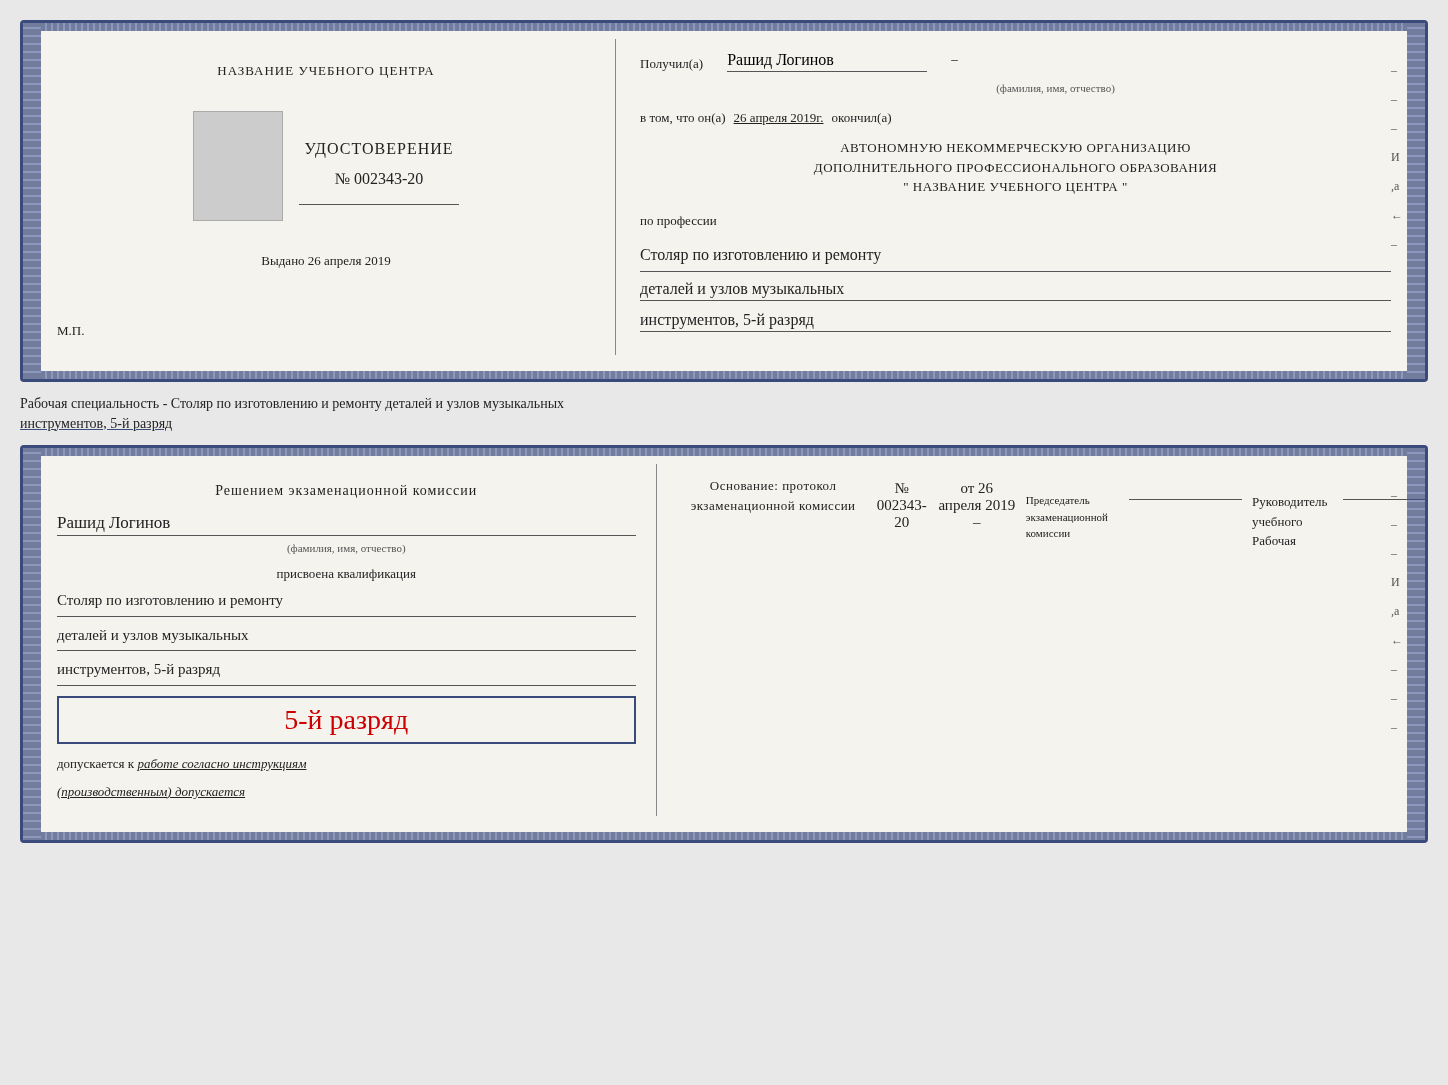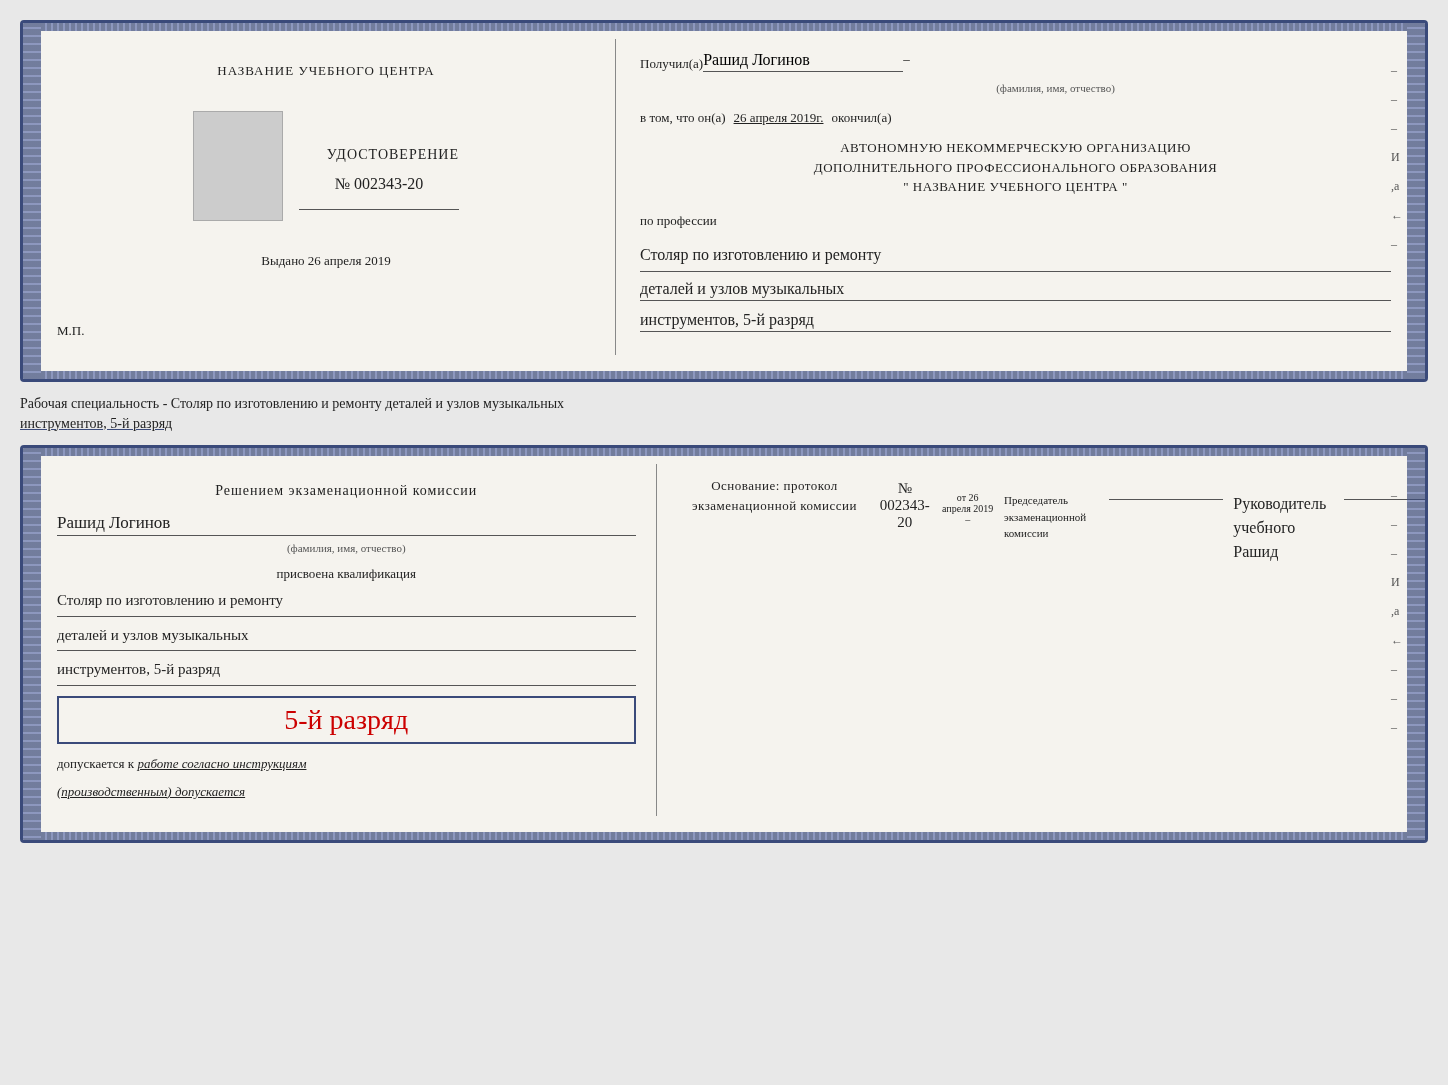--- a/index.html
+++ b/index.html
@@ -110,26 +110,26 @@
       text-align: center;
       font-size: 13px;
       letter-spacing: 1px;
       font-weight: normal;
       color: #222;
       text-transform: uppercase;
       margin-top: 8px;
     }
 
     .cert-label {
-      text-align: right;
-      font-size: 14px;
+      text-align: center;
+      font-size: 16px;
       text-transform: uppercase;
       letter-spacing: 1px;
       color: #222;
-      margin-top: 16px;
+      margin-top: 9px;
     }
 
     .cert-number {
       text-align: center;
       font-size: 16px;
       color: #222;
       margin-top: 4px;
     }
 
     .photo-placeholder {
@@ -332,23 +332,23 @@
     }
 
     .protocol-number {
       font-size: 15px;
       color: #222;
       text-align: center;
       margin-top: 4px;
     }
 
     .from-date {
-      font-size: 10px;
-      color: #222;
-      margin-top: 16px;
+      font-size: 15px;
+      color: #222;
+      margin-top: 4px;
       text-align: center;
     }
     .from-date .handwritten {
       font-family: 'Segoe Script', 'Comic Sans MS', cursive;
     }
 
     .chairman-label {
       font-size: 11px;
       color: #222;
       margin-top: 16px;
@@ -356,21 +356,21 @@
     }
 
     .signature-line {
       border-bottom: 1px solid #555;
       width: 180px;
       height: 20px;
       margin-top: 4px;
     }
 
     .director-label {
-      font-size: 16px;
+      font-size: 13px;
       color: #222;
       margin-top: 16px;
       line-height: 1.5;
     }
   </style>
 </head>
 <body>
 
 <div class="page-wrapper">
 
@@ -392,21 +392,21 @@
         <div class="issued-line">
           <span>Выдано</span>
           <span class="handwritten">26 апреля 2019</span>
         </div>
         <div style="flex:1;"></div>
         <div class="mp-line">М.П.</div>
       </div>
 
       <div class="doc-right">
 
-        <div style="display:flex; gap:0; flex-wrap:wrap;">
+        <div style="display:flex; gap:24px; flex-wrap:wrap;">
           <span class="recipient-line" style="font-size:13px; color:#222;">
             <span>Получил(а)</span>
           </span>
           <span class="handwritten-name" style="font-family:'Segoe Script','Comic Sans MS',cursive; font-size:16px; border-bottom:1px solid #555; padding-bottom:2px; min-width:200px;">Рашид Логинов</span>
           <span style="font-size:13px;">–</span>
         </div>
         <div class="name-subtitle" style="font-size:11px; color:#555; margin-left:80px;">(фамилия, имя, отчество)</div>
 
         <div style="margin-top:8px; font-size:13px; color:#222; display:flex; gap:8px; align-items:flex-end; flex-wrap:wrap;">
           <span>в том, что он(а)</span>
@@ -486,21 +486,21 @@
         </div>
 
         <div class="chairman-label">
           <div>Председатель экзаменационной</div>
           <div>комиссии</div>
         </div>
         <div class="signature-line"></div>
 
         <div class="director-label">
           <div>Руководитель учебного</div>
-          <div>Рашид</div>
+          <div>Рабочая</div>
         </div>
         <div class="signature-line"></div>
       </div>
 
       <div class="side-marks">
         <span>–</span>
         <span>–</span>
         <span>–</span>
         <span>И</span>
         <span>,а</span>

